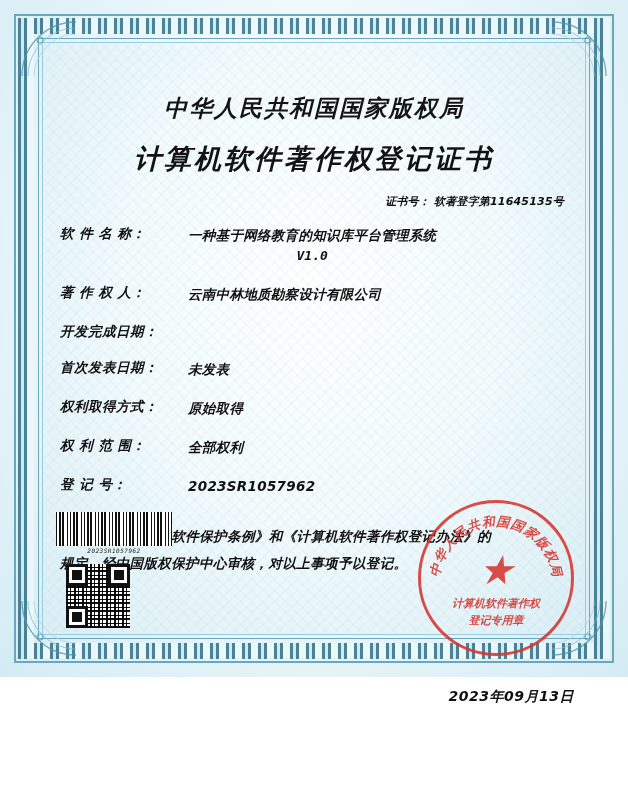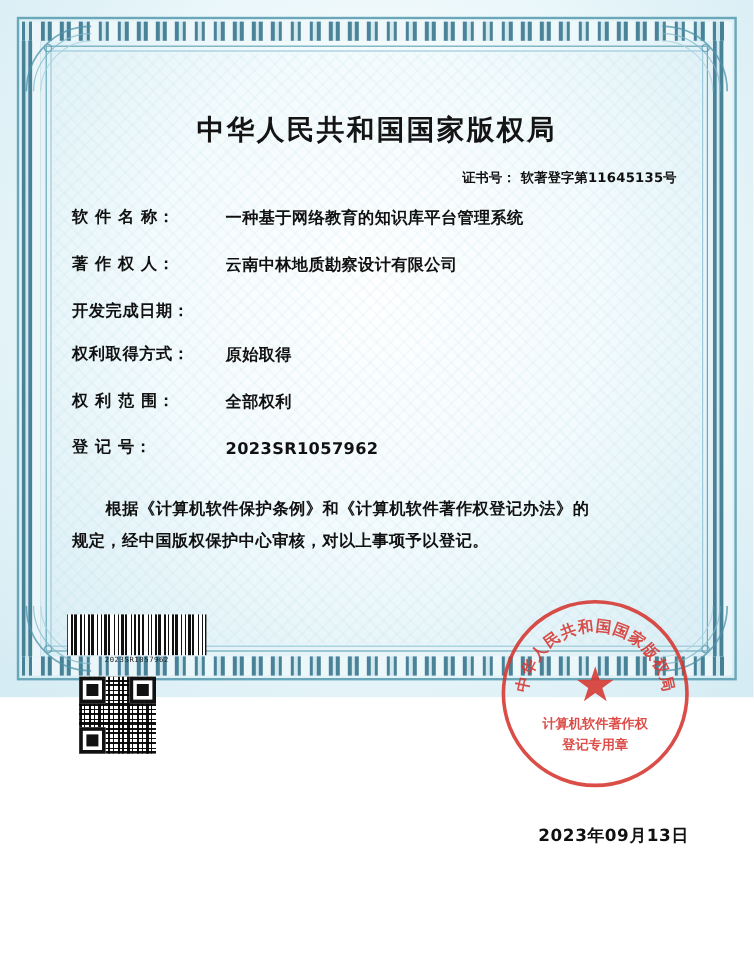--- a/index.html
+++ b/index.html
@@ -11,24 +11,25 @@
     width: 628px;
     height: 805px;
     font-family: "Liberation Serif", serif;
     overflow: hidden;
   }
 
   
   .page {
     position: relative;
     width: 628px;
-    height: 581px;
+    height: 677px;
     box-sizing: border-box;
     background:
       radial-gradient(ellipse at 50% 42%, #ffffff 0%, #f3fbfd 42%, #e3f3f8 70%, #d4ebf3 100%);
+    font-style: italic;
   }
 
   
   .border-outer {
     position: absolute;
     left: 14px; top: 14px; right: 14px; bottom: 14px;
     border: 2px solid #6aa7b8;
     box-sizing: border-box;
   }
   .border-key {
@@ -315,41 +316,47 @@
       <path d="M8 56 C8 30 30 8 56 8" fill="none" stroke="#7fb8cb" stroke-width="1"></path>
       <path d="M14 56 C14 34 34 14 56 14" fill="none" stroke="#a9d2e0" stroke-width="1"></path>
       <circle cx="20" cy="20" r="3" fill="none" stroke="#4f94ab" stroke-width="1.2"></circle>
     </svg>
   </div>
 
   <div class="content">
 
     <div class="org-title">中华人民共和国国家版权局</div>
 
+    <div class="cert-title">计算机软件著作权登记证书</div>
 
     <div class="cert-no">证书号： 软著登字第11645135号</div>
 
     <div class="fields">
 
       <div class="row">
         <div class="label">软 件 名 称：</div>
         <div class="value">
           <span>一种基于网络教育的知识库平台管理系统</span>
+          <span class="ver">V1.0</span>
         </div>
       </div>
 
       <div class="row spaced-top">
         <div class="label">著 作 权 人：</div>
         <div class="value">云南中林地质勘察设计有限公司</div>
       </div>
 
       <div class="row spaced-top">
         <div class="label">开发完成日期：</div>
       </div>
 
+      <div class="row">
+        <div class="label">首次发表日期：</div>
+        <div class="value">未发表</div>
+      </div>
 
       <div class="row">
         <div class="label">权利取得方式：</div>
         <div class="value">原始取得</div>
       </div>
 
       <div class="row">
         <div class="label">权 利 范 围：</div>
         <div class="value">全部权利</div>
       </div>

